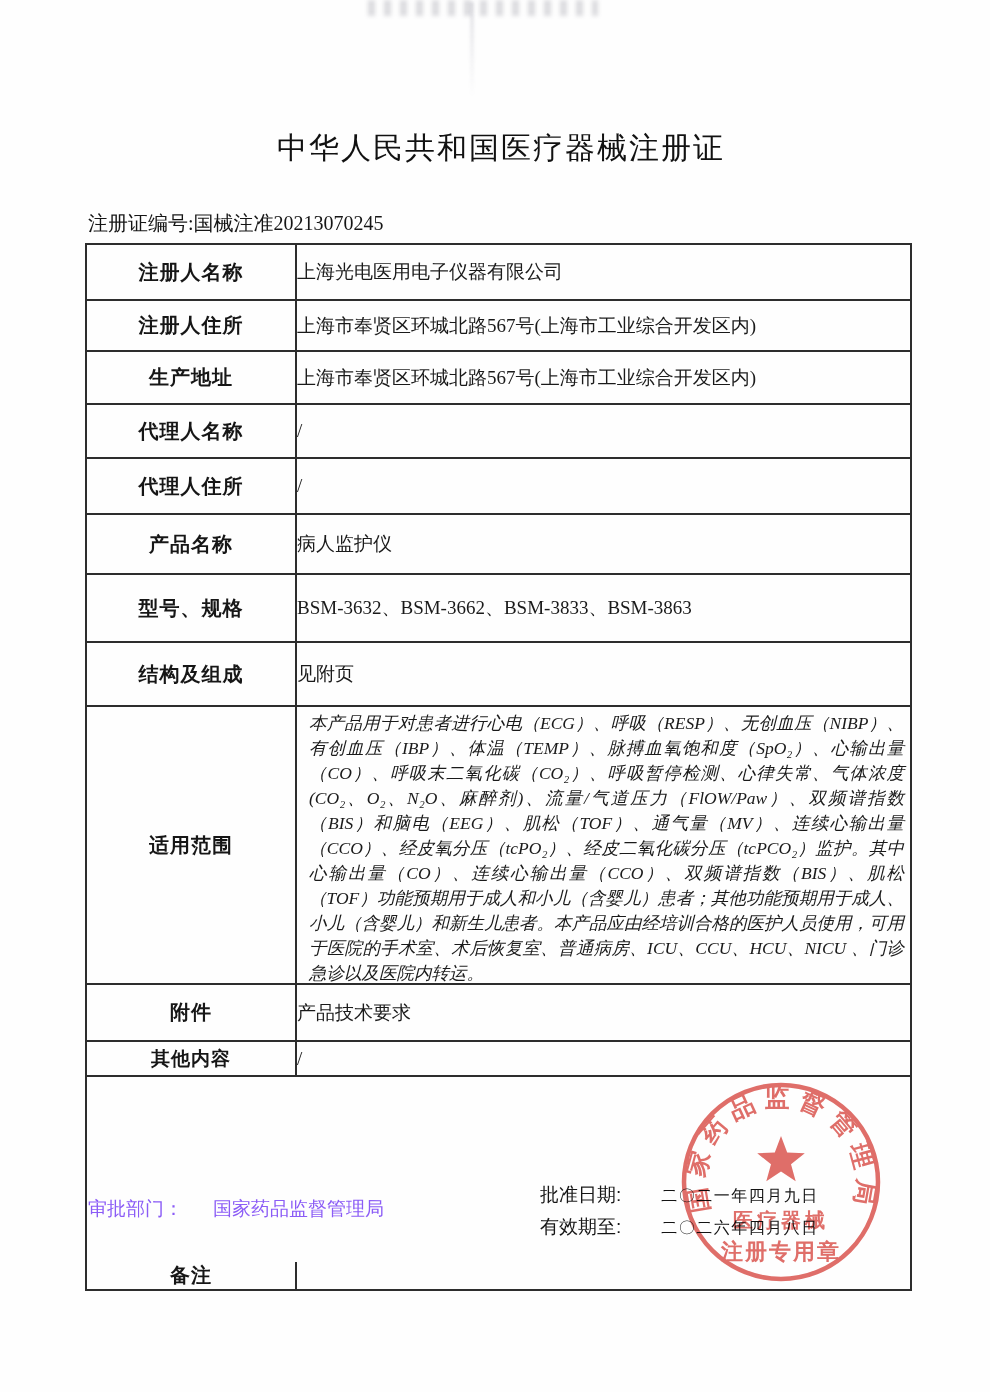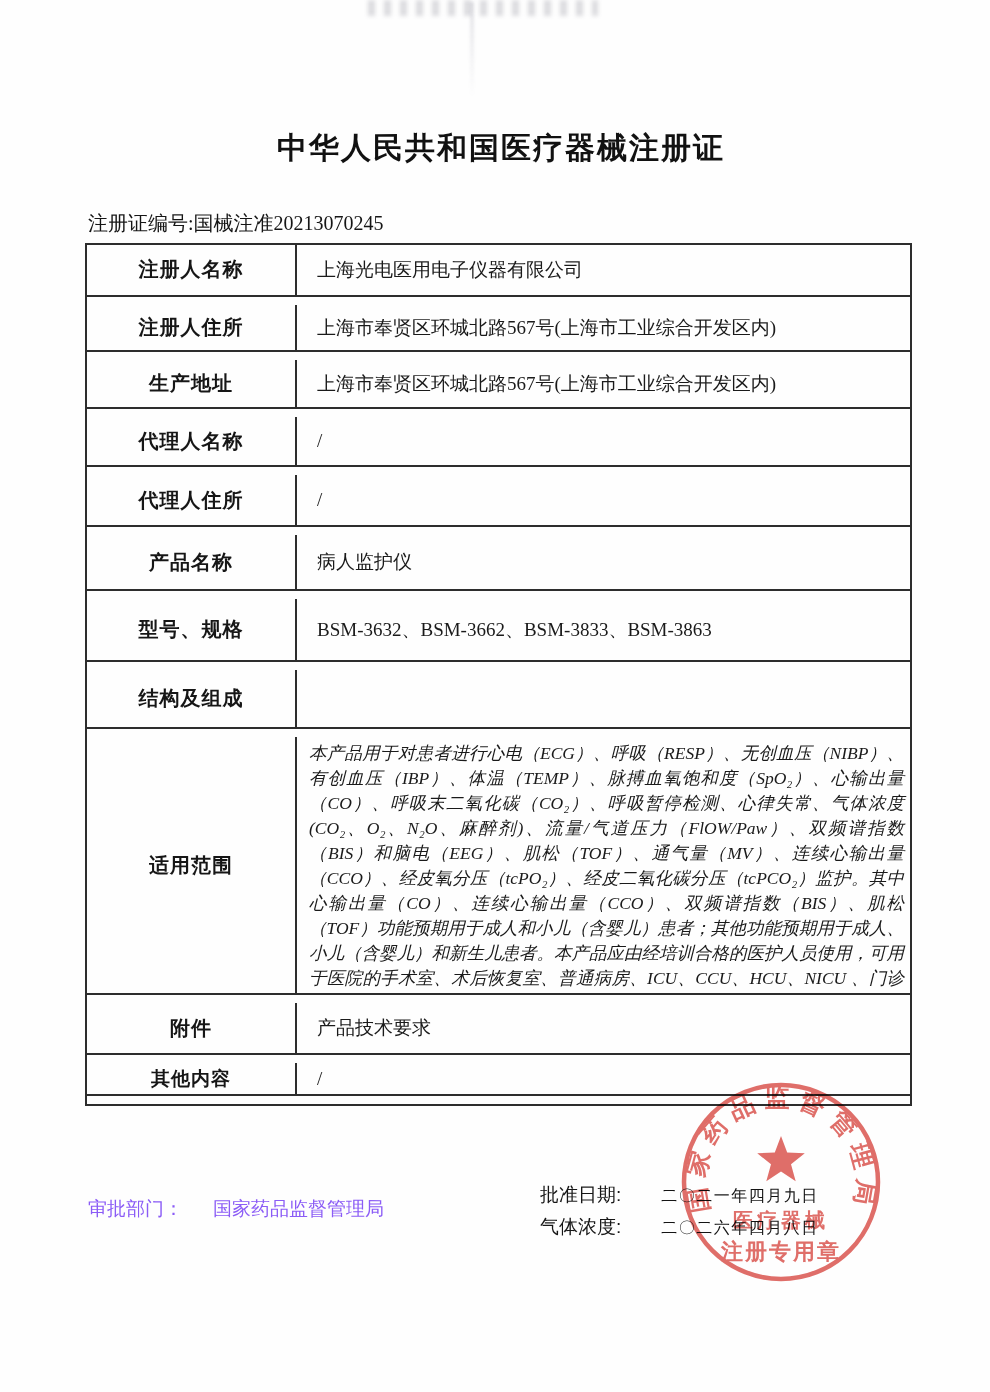--- a/index.html
+++ b/index.html
@@ -20,47 +20,47 @@
     filter:blur(2px); opacity:.55;
   }
   .artifact-streak {
     position:absolute; left:470px; top:2px; width:4px; height:95px;
     background:linear-gradient(rgba(120,120,140,.4), rgba(120,120,140,0));
     filter:blur(1.5px); opacity:.5;
   }
   .title {
     position:absolute; left:12px; right:0; top:128px;
     text-align:center;
-    font-size:30px; font-weight:700; letter-spacing:2px;
+    font-size:30px; font-weight:400; letter-spacing:2px;
     color:#111;
   }
   .regno {
     position:absolute; left:88px; top:210px;
     font-family:"Liberation Serif","DejaVu Serif",serif;
     font-size:20px; color:#151515;
   }
   .cert-table {
-    position:absolute; left:85px; top:243px; width:827px; height:863px;
+    position:absolute; left:85px; top:243px; width:827px; height:1048px;
     border:2.5px solid #2d2d2d;
-    display:flex; flex-direction:column;gap:8px;
+    display:flex; flex-direction:column;
   }
   .row { display:flex; border-bottom:2px solid #2d2d2d; overflow:hidden; }
   .row:last-child { border-bottom:none; flex:1;align-items:flex-end; }
   .cell { overflow:hidden; }
   .label-cell {
     width:210px; flex:0 0 210px;
     border-right:2px solid #2d2d2d;
     display:flex; align-items:center; justify-content:center;
     font-size:20px; font-weight:700; color:#161616;
     letter-spacing:1px;
   }
   .value-cell {
     flex:1;
     display:flex; align-items:center;
-    padding-left:20px; padding-right:8px;
+    padding-right:8px;
     font-family:"Liberation Serif","DejaVu Serif",serif;
     font-size:19px; color:#1a1a1a;
   }
   .value-cell.para {
     display:block;
     padding:4px 6px 0 12px;
     font-size:17.5px; line-height:25px;
     text-align:justify;
     font-style:italic;
   }
@@ -130,20 +130,21 @@
       <div class="cell value-cell">病人监护仪</div>
     </div>
 
     <div class="row" style="height:68px">
       <div class="cell label-cell">型号、规格</div>
       <div class="cell value-cell">BSM-3632、BSM-3662、BSM-3833、BSM-3863</div>
     </div>
 
     <div class="row" style="height:64px">
       <div class="cell label-cell">结构及组成</div>
+      <div class="cell value-cell">见附页</div>
     </div>
 
     <div class="row" style="height:278px">
       <div class="cell label-cell">适用范围</div>
       <div class="cell value-cell para">本产品用于对患者进行心电（ECG）、呼吸（RESP）、无创血压（NIBP）、有创血压（IBP）、体温（TEMP）、脉搏血氧饱和度（SpO₂）、心输出量（CO）、呼吸末二氧化碳（CO₂）、呼吸暂停检测、心律失常、气体浓度(CO₂、O₂、N₂O、麻醉剂)、流量/气道压力（FlOW/Paw）、双频谱指数（BIS）和脑电（EEG）、肌松（TOF）、通气量（MV）、连续心输出量（CCO）、经皮氧分压（tcPO₂）、经皮二氧化碳分压（tcPCO₂）监护。其中心输出量（CO）、连续心输出量（CCO）、双频谱指数（BIS）、肌松（TOF）功能预期用于成人和小儿（含婴儿）患者；其他功能预期用于成人、小儿（含婴儿）和新生儿患者。本产品应由经培训合格的医护人员使用，可用于医院的手术室、术后恢复室、普通病房、ICU、CCU、HCU、NICU 、门诊急诊以及医院内转运。</div>
     </div>
 
     <div class="row" style="height:57px">
       <div class="cell label-cell">附件</div>
       <div class="cell value-cell">产品技术要求</div>
@@ -158,21 +159,21 @@
       <div class="cell label-cell">备注</div>
       <div class="cell value-cell"></div>
     </div>
 
   </div>
 
   <div class="footer-approval"><span>审批部门：</span><span class="val">国家药品监督管理局</span></div>
 
   <div class="date-line date-approved"><span>批准日期:</span><span class="val">二〇二一年四月九日</span></div>
 
-  <div class="date-line date-valid"><span>气体浓度:</span><span class="val">二〇二六年四月八日</span></div>
+  <div class="date-line date-valid"><span>有效期至:</span><span class="val">二〇二六年四月八日</span></div>
 
   <svg class="seal" viewBox="0 0 210 210" aria-hidden="true">
     <defs>
       <path id="seal-arc" d="M 33.6 131 A 76 76 0 1 1 176.4 131" fill="none"></path>
     </defs>
     <circle cx="105" cy="105" r="97" fill="none" stroke="#dc5a54" stroke-width="4.5"></circle>
     <polygon points="105,59 111.2,75.5 128.8,76.3 115,87.2 119.7,104.2 105,94.5 90.3,104.2 95,87.2 81.2,76.3 98.8,75.5" fill="#dc5a54"></polygon>
     <text font-size="25" letter-spacing="8" fill="#dc5a54">
       <textPath href="#seal-arc" startOffset="50%" text-anchor="middle">国家药品监督管理局</textPath>
     </text>

